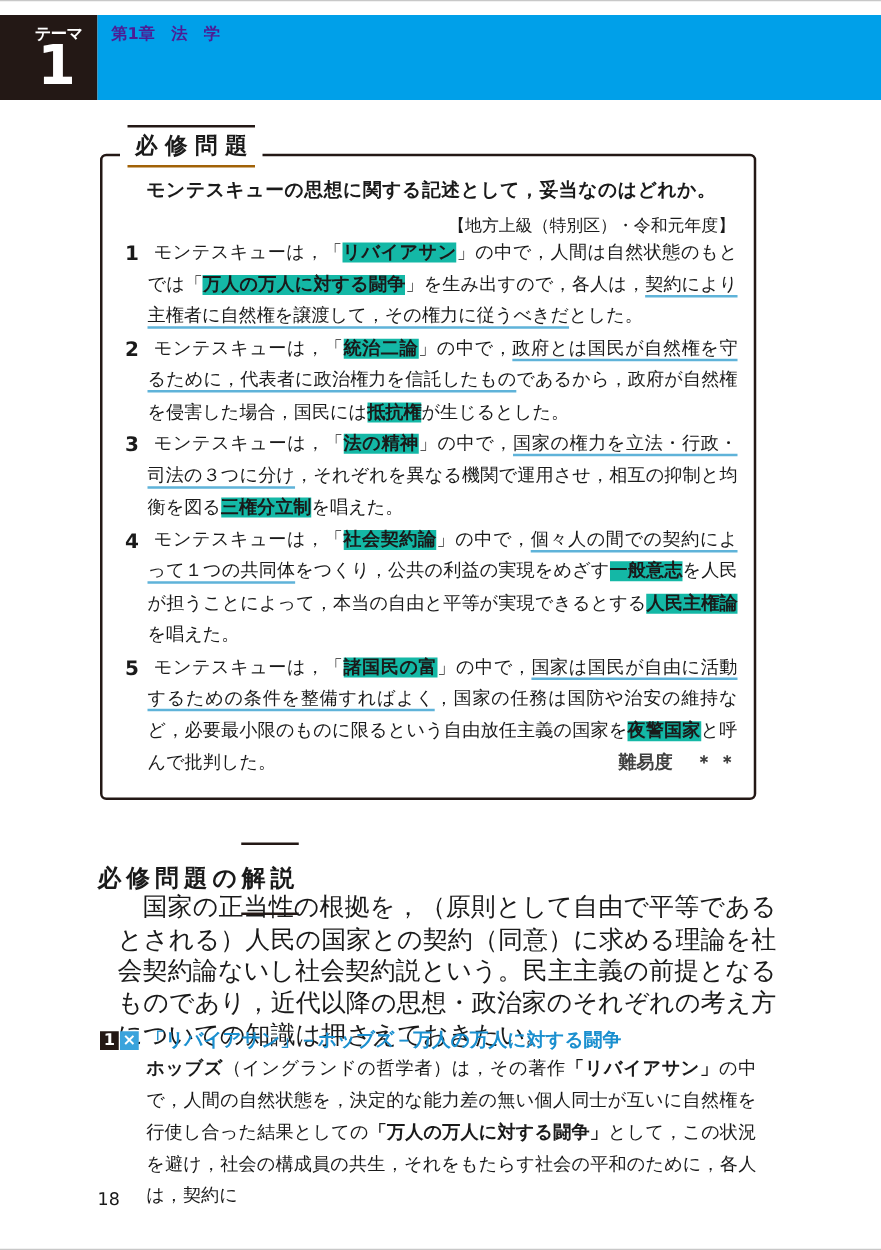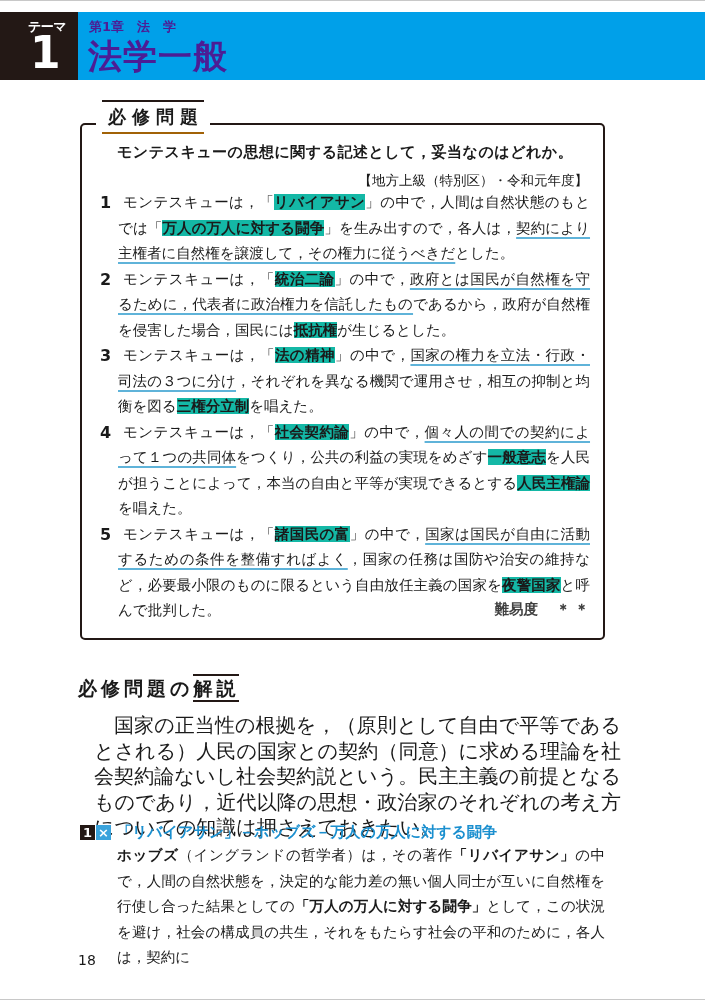--- a/index.html
+++ b/index.html
@@ -37,21 +37,21 @@
     .choice .body { display: block; text-align: justify; }
     .kw { font-weight: bold; font-family: "DejaVu Sans", "Liberation Sans", sans-serif; background: #14b8a6; }
     .ul { text-decoration: underline; text-decoration-color: #5fb3d9; text-underline-offset: 4px; text-decoration-thickness: 2px; }
 
     .difficulty { position: absolute; right: 112px; top: 600px; color: #404040; font-weight: bold; font-size: 14.5px;
       font-family: "DejaVu Sans", "Liberation Sans", sans-serif; }
     .difficulty .stars { margin-left: 18px; letter-spacing: 4px; }
 
     .exp-heading { position: absolute; left: 78px; top: 674px; font-size: 19px; font-weight: bold;
       font-family: "DejaVu Sans", "Liberation Sans", sans-serif; letter-spacing: 4px; }
-    .exp-heading .mark { display: inline-block; border-top: 2px solid #231815; border-bottom: 2px solid #231815; padding: 0 0; line-height: 24px; }
+    .exp-heading .mark { display: inline-block; border-top: 2px solid #231815; border-bottom: 2px solid #231815; padding: 15px 0; line-height: 24px; }
     .exp-para { position: absolute; left: 94px; top: 713px; width: 527px; font-size: 20px; line-height: 25.5px; text-align: justify; text-indent: 1em; }
 
     .ans-head { position: absolute; left: 80px; top: 823px; display: flex; align-items: center; }
     .ans-num { width: 15px; height: 15px; background: #231815; color: #fff; font-weight: bold; font-size: 13px;
       font-family: "DejaVu Sans", "Liberation Sans", sans-serif; text-align: center; line-height: 15px; }
     .ans-mark { width: 15px; height: 15px; background: #3aa3dc; color: #fff; font-weight: bold; font-size: 13px;
       font-family: "DejaVu Sans", "Liberation Sans", sans-serif; text-align: center; line-height: 15px; margin-left: 1px; }
     .ans-title { margin-left: 6px; color: #1a8fcf; font-weight: bold; font-size: 15px;
       font-family: "DejaVu Sans", "Liberation Sans", sans-serif; }
     .ans-body { position: absolute; left: 117px; top: 843px; width: 488px; font-size: 14.5px; line-height: 25.5px; text-align: justify; }
@@ -66,21 +66,20 @@
 
 <div class="topline"></div>
 
 <div class="header">
   <div class="theme-box">
     <span class="theme-label">テーマ</span>
     <span class="theme-num">1</span>
   </div>
   <div class="title-bar">
     <span class="chapter">第1章　法　学</span>
-    <span class="title">法学一般</span>
   </div>
 </div>
 
 <div class="qbox"></div>
 <div class="qlabel-wrap">
   <span class="qlabel">必修問題</span>
 </div>
 
 <div class="qtext">モンテスキューの思想に関する記述として，妥当なのはどれか。</div>
 <div class="qsource">【地方上級（特別区）・令和元年度】</div>

